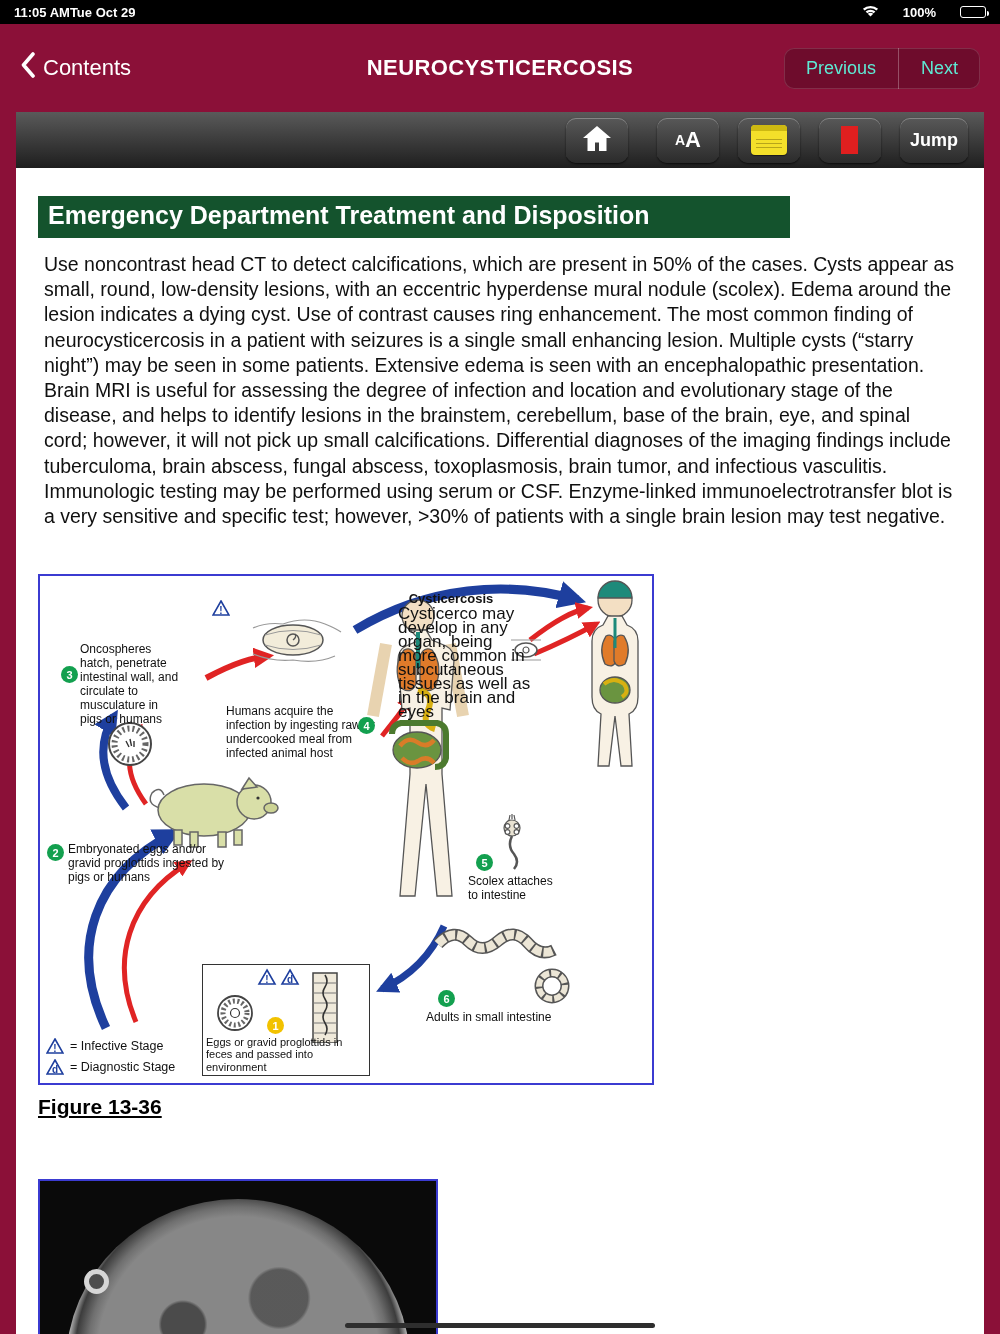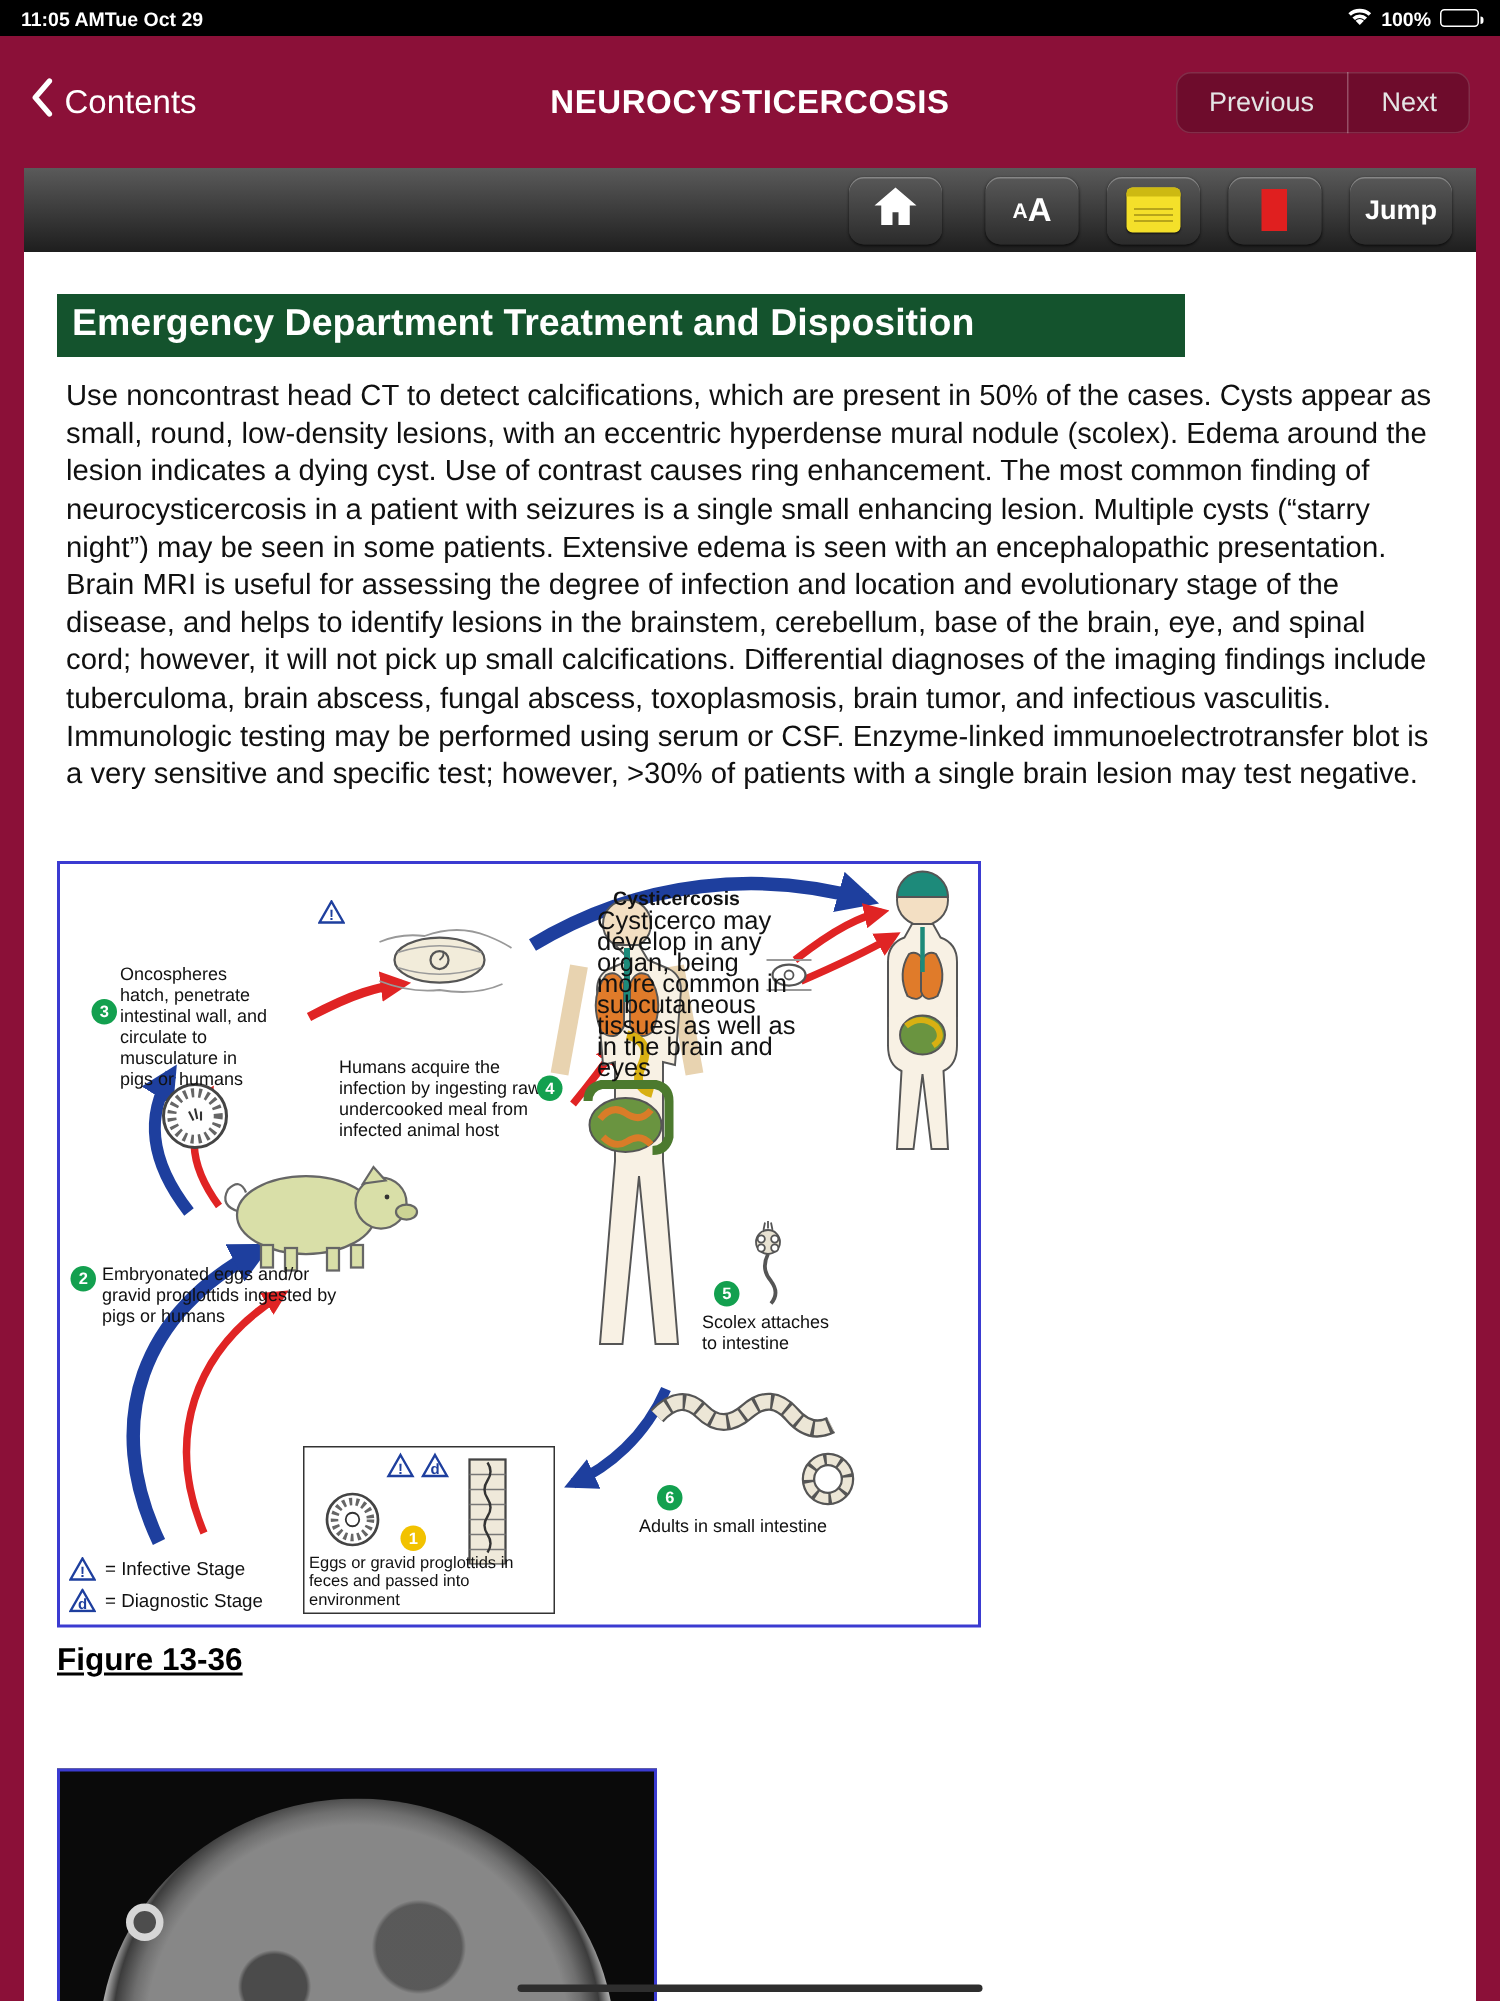--- a/index.html
+++ b/index.html
@@ -4,32 +4,32 @@
 <style>
   * { margin:0; padding:0; box-sizing:border-box; }
   html,body { width:1000px; height:1334px; }
   body { font-family:"Liberation Sans",sans-serif; background:#000; position:relative; overflow:hidden; }
   .screen { position:absolute; inset:0; background:#8b1038; }
 
   
   .statusbar { position:absolute; top:0; left:0; right:0; height:24px; background:#000; color:#fff;
     display:flex; justify-content:space-between; align-items:center; padding:0 14px; font-size:13px; font-weight:bold; }
   .sb-left { display:flex; }
-  .sb-right { display:flex; align-items:center; gap:6px; }
+  .sb-right { display:flex; align-items:center; gap:24px; }
   .battery { width:26px; height:12px; border:1px solid #fff; border-radius:3px; position:relative; padding:1px; }
   .battery .fill { width:100%; height:100%; background:#fff; border-radius:1px; }
   .battery::after { content:""; position:absolute; right:-4px; top:3.5px; width:2.5px; height:5px; background:#fff; border-radius:0 2px 2px 0; }
 
   
   .navbar { position:absolute; top:24px; left:0; right:0; height:88px; display:flex; align-items:center; padding:0 20px; }
   .back-btn { display:flex; align-items:center; gap:8px; color:#fff; font-size:22px; cursor:pointer; z-index:2; }
   .nav-title { position:absolute; left:0; right:0; text-align:center; color:#fff; font-weight:bold; font-size:22px; letter-spacing:.4px; }
   .prevnext { margin-left:auto; display:flex; background:#6e0c2c; border-radius:10px; overflow:hidden;
     box-shadow:inset 0 0 0 1px rgba(255,255,255,.14); z-index:2; }
-  .pn-btn { padding:10px 22px; color:#e5e5e5; font-size:18px; cursor:pointer; }
+  .pn-btn { padding:10px 22px; color:#5eead4; font-size:18px; cursor:pointer; }
   .pn-div { width:1px; background:rgba(255,255,255,.28); }
 
   
   .toolbar { position:absolute; top:112px; left:16px; right:16px; height:56px;
     background:linear-gradient(#5a5a5a,#1e1e1e); display:flex; align-items:center; justify-content:flex-end; gap:19px; padding:0 16px; }
   .tb-btn { height:45px; min-width:62px; border-radius:10px; background:linear-gradient(#585858,#2b2b2b);
     box-shadow:inset 0 1px 0 rgba(255,255,255,.28), 0 1px 2px rgba(0,0,0,.7);
     display:flex; align-items:center; justify-content:center; color:#fff; cursor:pointer; padding:0 10px; }
   .tb-btn.home { margin-right:10px; }
   .aa-small { font-size:14px; font-weight:bold; }

